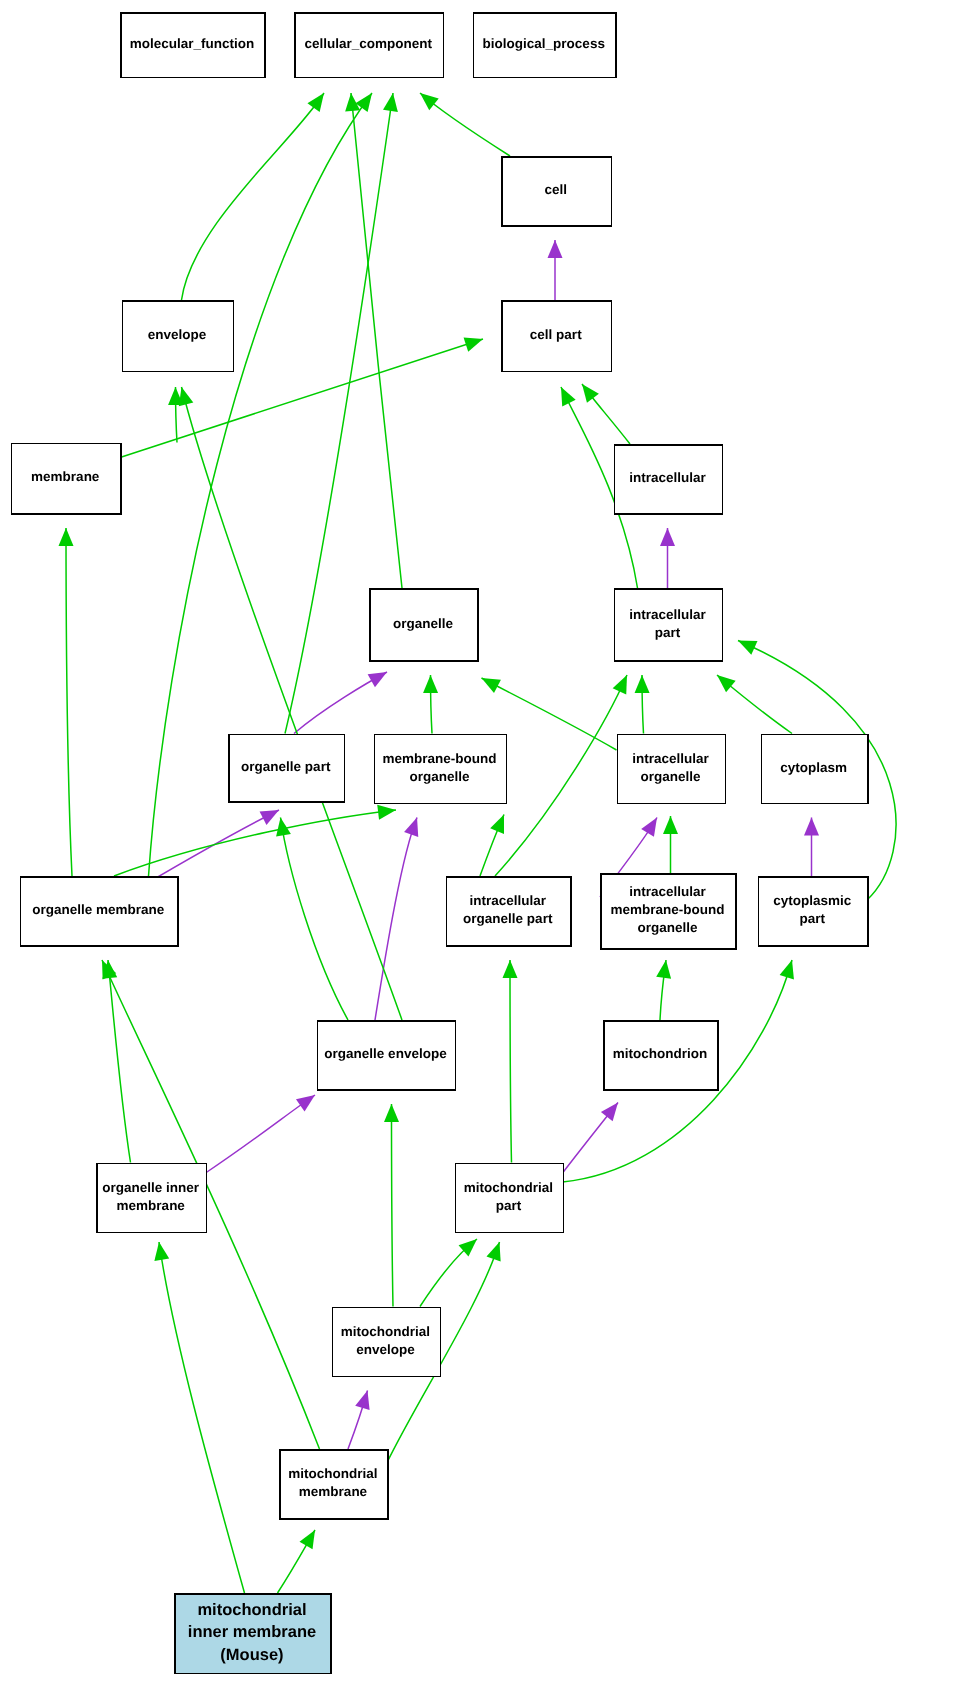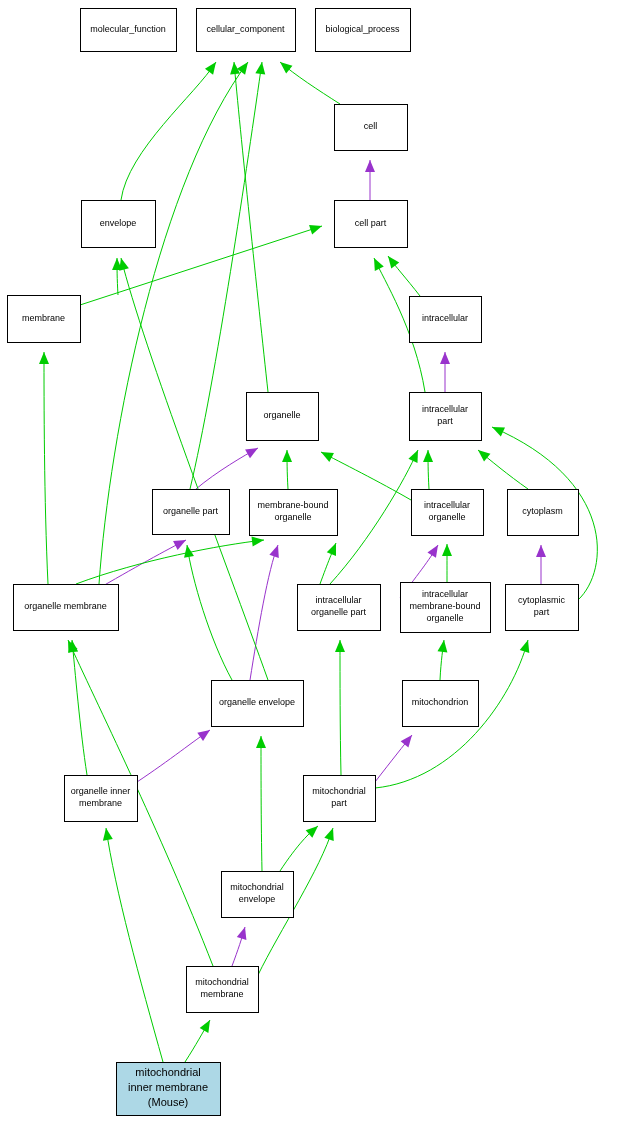--- a/index.html
+++ b/index.html
@@ -14,20 +14,21 @@
     font-family: "Liberation Sans", sans-serif;
     position: relative;
     overflow: hidden;
   }
   #graph-root {
     position: absolute;
     left: 0;
     top: 0;
     width: 636px;
     height: 904px;
+    font-weight: bold;
   }
   svg.graph-canvas {
     position: absolute;
     left: 0;
     top: 0;
     width: 636px;
     height: 1124px;
     display: block;
   }
   .node-rect {

